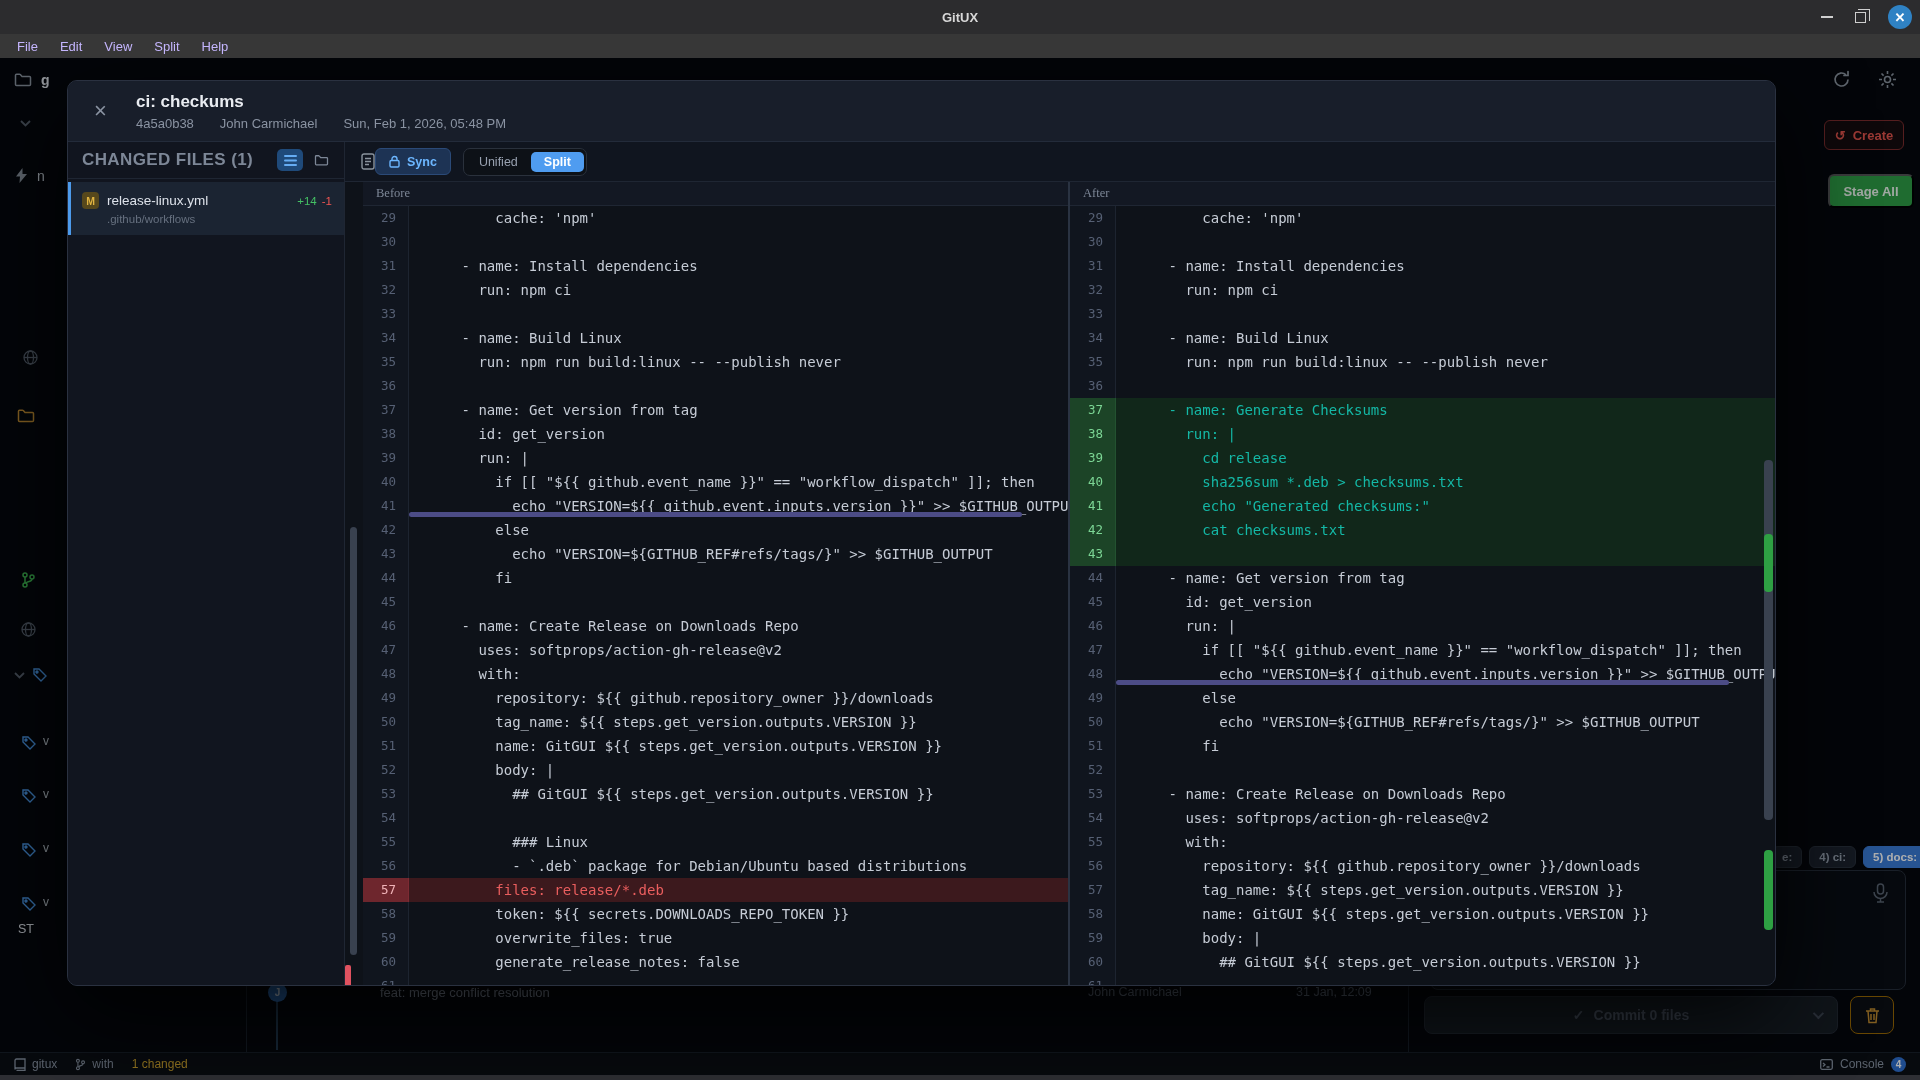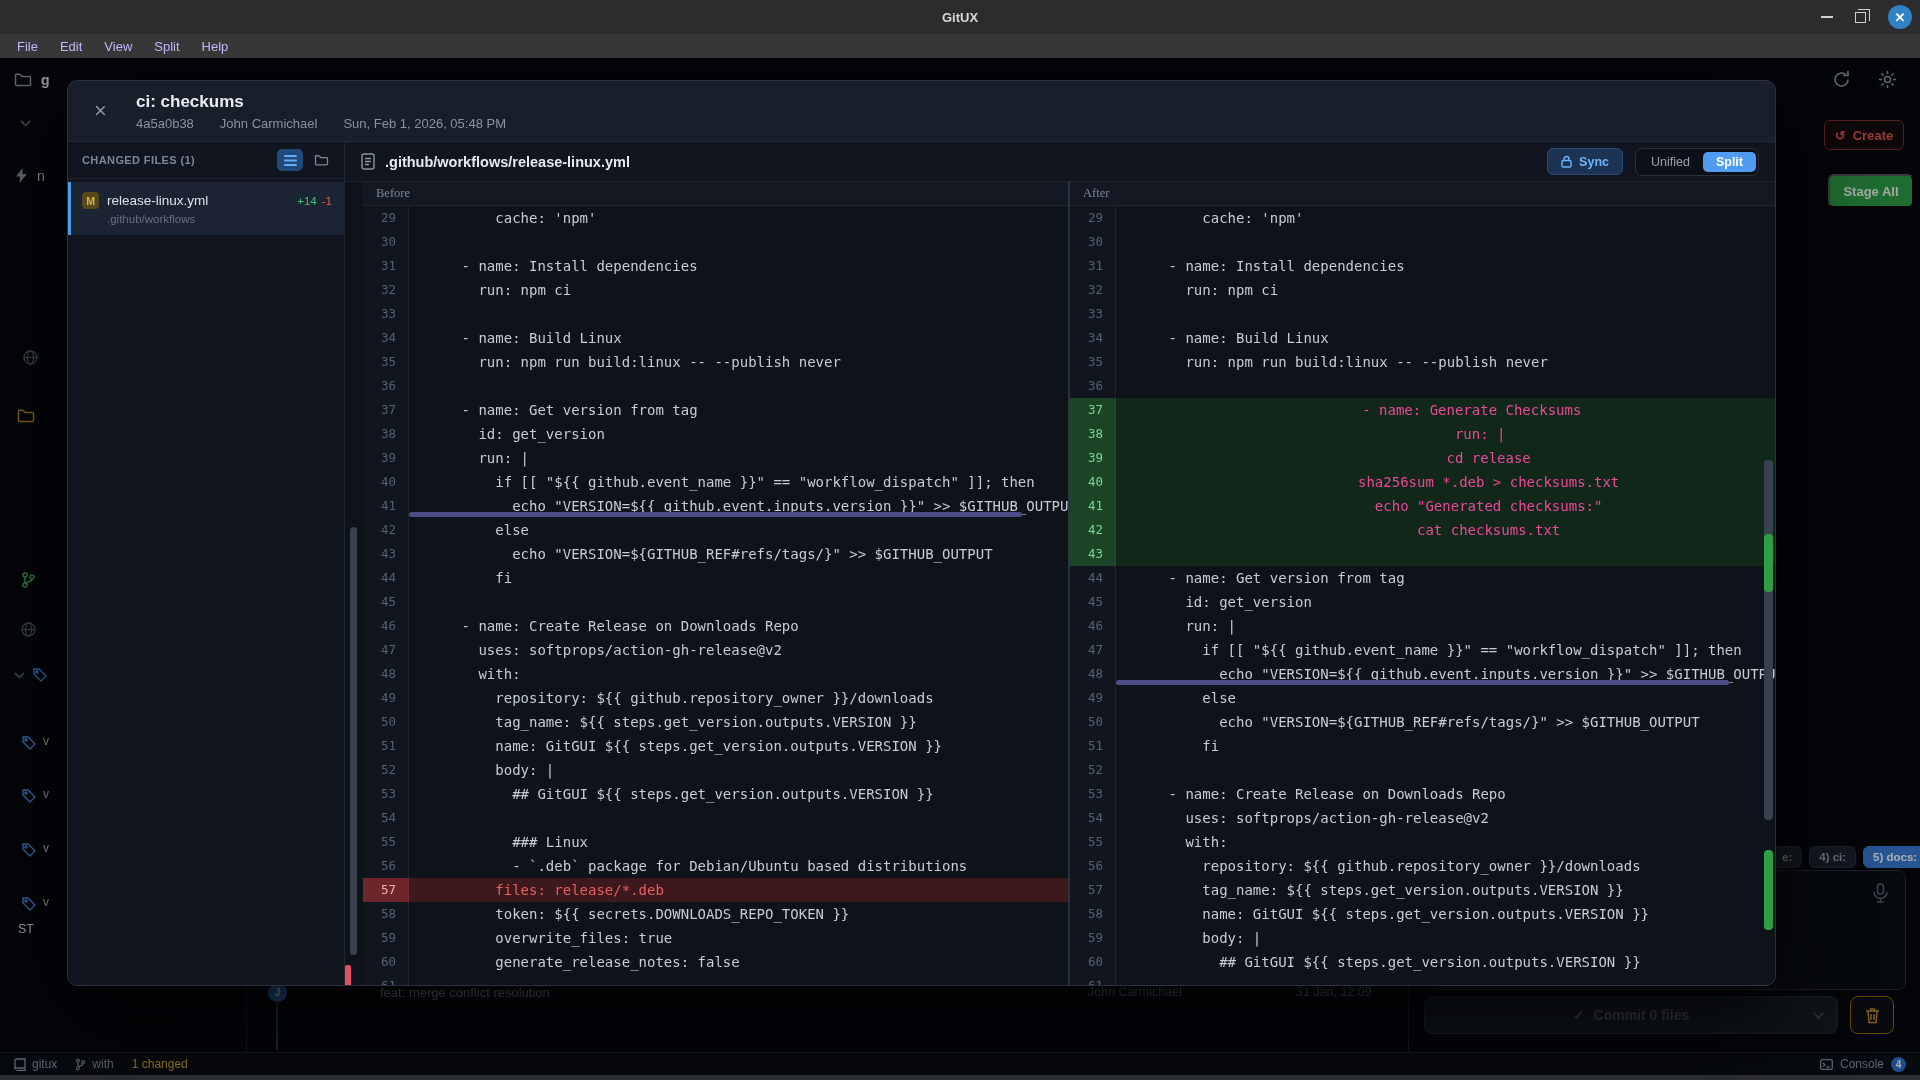--- a/index.html
+++ b/index.html
@@ -75,21 +75,21 @@
   .m-header { height:61px; flex:none; background:#181e2a; border-bottom:1px solid #232b3a;
     display:flex; align-items:center; padding:0 26px; }
   .m-close { color:#8a93a2; font-size:22px; line-height:1; width:26px; }
   .m-titleblock { margin-left:16px; }
   .m-title { color:#e9ecf1; font-size:17px; font-weight:bold; }
   .m-meta { margin-top:4px; display:flex; gap:26px; color:#8a93a2; font-size:13px; }
   .m-body { flex:1; display:flex; min-height:0; }
 
   .sidebar { width:277px; flex:none; background:#11151f; border-right:1px solid #1f2633; display:flex; flex-direction:column; }
   .sb-header { height:37px; flex:none; display:flex; align-items:center; padding:0 10px 0 14px; border-bottom:1px solid #1f2633; }
-  .sb-title { flex:1; color:#7d8797; font-size:11px; font-weight:bold; letter-spacing:.4px; }
+  .sb-title { flex:1; color:#7d8797; font-size:17px; font-weight:bold; letter-spacing:.4px; }
   .icon-btn { width:26px; height:22px; border-radius:5px; display:flex; align-items:center; justify-content:center; margin-left:5px; }
   .icon-btn.active { background:#1f4a7a; }
   .file-item { margin-top:3px; background:#1b2432; border-left:3px solid #4c9aeb; padding:10px 12px 10px 11px; position:relative; }
   .file-row1 { display:flex; align-items:center; gap:8px; }
   .badge-m { width:17px; height:17px; border-radius:4px; background:#57481c; color:#e0b341; font-size:10.5px;
     font-weight:bold; display:flex; align-items:center; justify-content:center; flex:none; }
   .file-name { flex:1; color:#dde2ea; font-size:13.5px; }
   .file-stats { font-size:11.5px; white-space:nowrap; }
   .stat-add { color:#44c064; margin-right:5px; } .stat-del { color:#ef5552; }
   .file-dir { margin:4px 0 0 25px; color:#66707f; font-size:11.5px; }
@@ -111,21 +111,21 @@
   .pane.before { border-right:2px solid #2a3342; }
   .pane-header { height:24px; flex:none; display:flex; align-items:center; padding:0 13px;
     font-family:Liberation Serif, serif; font-size:12.5px; color:#7d8797; background:#131823; border-bottom:1px solid #1f2633; }
   .pane-lines { flex:1; overflow:hidden; font-family:"DejaVu Sans Mono",monospace; font-size:14px; line-height:24px; }
   .row { display:flex; height:24px; position:relative; }
   .ln { width:46px; flex:none; text-align:right; padding-right:12px; color:#566074; font-size:12.5px;
     background:#10151e; border-right:1px solid #1d2430; }
   .code { flex:1; white-space:pre; overflow:hidden; color:#c6ccd6; padding-left:2px; }
   .row.add { background:#11271a; }
   .row.add .ln { background:#1c4427; color:#7cd695; border-right-color:#235230; }
-  .row.add .code { color:#ec4899;text-align:center; }
+  .row.add .code { color:#14b8a6; }
   .row.del { background:#3c191d; }
   .row.del .ln { background:#6e262d; color:#f0b3b8; border-right-color:#7c2b33; }
   .row.del .code { color:#ea5e5e; }
   .hbar { position:absolute; bottom:1px; left:46px; right:46px; height:5px; border-radius:3px; background:#4c4c86; z-index:2; }
   .scroll-right { position:absolute; right:2px; width:9px; z-index:3; border-radius:4px; }
   .sr-thumb { background:#39414f; } .sr-green { background:#2ea043; }
 </style>
 </head>
 <body>
 
@@ -375,21 +375,20 @@
         <div class="file-dir">.github/workflows</div>
       </div>
     </div>
 
     <div class="diff-wrap">
       <div class="file-header">
         <svg width="14" height="17" viewBox="0 0 14 17" fill="none" stroke="#8b949e" stroke-width="1.4">
             <rect x="1" y="1" width="12" height="15" rx="2"></rect>
             <path d="M4 5.5h6M4 8.5h6M4 11.5h4"></path>
           </svg>
-        <span class="fh-path">.github/workflows/release-linux.yml</span>
         <button class="sync-btn">
           <svg width="11" height="13" viewBox="0 0 11 13" fill="none" stroke="#6cb6ff" stroke-width="1.4">
               <rect x="1" y="5.5" width="9" height="6.5" rx="1.2"></rect>
               <path d="M3 5.5V4a2.5 2.5 0 0 1 5 0v1.5"></path>
             </svg>
           <span>Sync</span>
         </button>
         <div class="seg">
           <span class="opt">Unified</span>
           <span class="opt active">Split</span>

